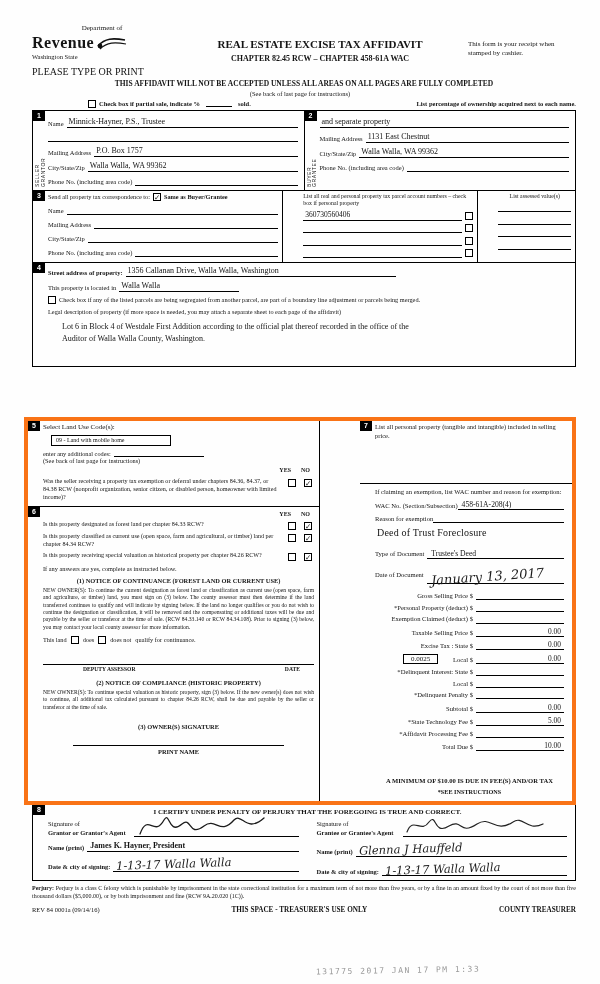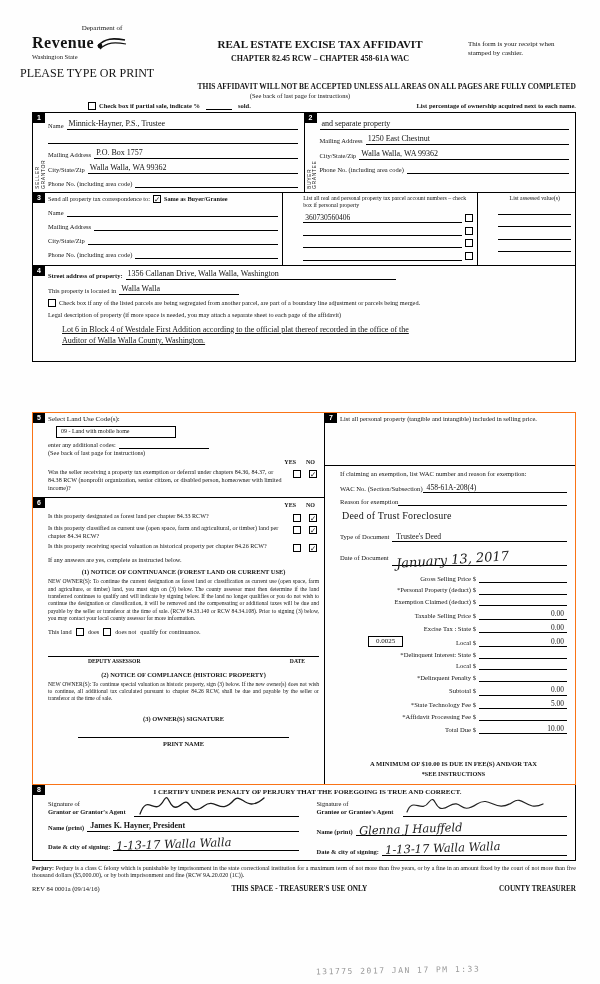--- a/index.html
+++ b/index.html
@@ -12,22 +12,22 @@
   
   .hdr { display:flex; margin: 24px 24px 0 32px; }
   .logo { width: 140px; }
   .logo .l1 { font-size: 7px; text-align: center; }
   .logo .l2 { font-size: 16px; font-weight: bold; letter-spacing: .5px; display:flex; align-items:center; gap:3px;}
   .logo .l3 { font-size: 6.5px; }
   .titleblock { flex: 1; text-align: center; padding-top: 14px; }
   .titleblock .t { font-size: 11px; font-weight: bold; }
   .titleblock .c { font-size: 8px; font-weight: bold; margin-top: 2px; }
   .receipt { width: 108px; font-size: 7px; padding-top: 16px; }
-  .tp { margin: 2px 24px 0 20px; font-size: 12px; }
-  .warn { text-align: right; font-weight: bold; font-size: 7.5px; margin: 1px 24px 0 32px; }
+  .tp { margin: 2px 24px 0 32px; font-size: 10px; }
+  .warn { text-align: center; font-weight: bold; font-size: 7.5px; margin: 1px 24px 0 32px; }
   .seeback { text-align: center; font-size: 6.5px; margin-top: 1px; }
   .partial { display:flex; align-items:center; margin: 2px 24px 1px 32px; font-size: 6.5px; font-weight: bold; }
   .partial .gap-line { display:inline-block; width: 26px; border-bottom: 1px solid #000; height: 7px; margin: 0 3px; }
   .partial .lead { margin-left: 56px; display:flex; align-items:center; gap:3px; }
   .partial .rightnote { margin-left: auto; }
   
   .cb { display:inline-block; width: 8px; height: 8px; border: 1px solid #000; line-height: 7px;
         text-align: center; font-size: 7.5px; vertical-align: middle; background:#fff; flex:none;
         font-family: "DejaVu Sans", sans-serif; }
   .numbox { position:absolute; top:0; left:0; width: 12px; height: 10px; background:#000; color:#fff;
@@ -48,24 +48,24 @@
   .sec3 { border-top: 1px solid #000; display: flex; position: relative; }
   .sec3col { padding: 2px 4px 4px 15px; }
   .sec3col.mid, .sec3col.right { border-left: 1px solid #000; padding-left: 20px; }
   .sec3 .hdrtxt { font-size: 5.8px; line-height: 1.2; }
   .parcelrow { display:flex; align-items:flex-end; margin-top: 3.5px; }
   .parcelrow .val { flex:1; border-bottom: 1px solid #000; min-height: 9px; font-size: 7.5px; padding: 0 2px; }
   .parcelrow .cb { margin-left: 3px; margin-bottom: 1px; }
   .sec4 { border-top: 1px solid #000; position: relative; padding: 3px 6px 6px 15px; }
   .sec4 .inline-cb { display:flex; align-items:center; gap: 3px; margin-top: 4px; font-size: 6.3px; }
   .legal { margin-top: 4px; font-size: 6.3px; }
-  .legaltext { margin: 5px 0 8px 14px; font-size: 8px; line-height: 1.45; text-decoration: underline; }
+  .legaltext { margin: 5px 0 16px 14px; font-size: 8px; line-height: 1.45; }
   
   .gap { height: 50px; }
-  .lowtable { border: 1px solid #f97316; margin: 0 24px 0 32px; display: flex; }
+  .lowtable { border: 4px solid #f97316; margin: 0 24px 0 24px; display: flex; gap: 40px; }
   .lcol { width: 292px; border-right: 1px solid #000; display:flex; flex-direction:column; }
   .rcol { flex: 1; display:flex; flex-direction:column; position: relative; padding: 2px 8px 6px 15px; }
   .sec5 { position: relative; padding: 2px 5px 4px 15px; border-bottom: 1px solid #000; }
   .sec6 { position: relative; padding: 2px 5px 6px 15px; flex: 1; }
   .codebox { display:inline-block; border: 1px solid #000; font-size: 6px; padding: 1px 4px;
              margin: 3px 0 0 8px; min-width: 120px; background:#fff; }
   .addl { display:flex; align-items:flex-end; margin-top: 3px; font-size: 6.3px; }
   .addl .val { width: 90px; border-bottom: 1px solid #000; min-height: 8px; margin-left: 3px; }
   .small { font-size: 6.3px; }
   .yesno-head { display:flex; justify-content:flex-end; gap: 10px; font-size: 6px; font-weight: bold;
@@ -195,21 +195,21 @@
         <div class="numbox">2</div>
         <div class="vlabels">
           <span>BUYER</span>
           <span>GRANTEE</span>
         </div>
         <div class="frow">
             <span class="val">and separate property</span>
           </div>
         <div class="frow">
             <span class="lbl">Mailing Address</span>
-          <span class="val">1250 East Chestnut</span>
+          <span class="val">1131 East Chestnut</span>
           </div>
         <div class="frow">
             <span class="lbl">City/State/Zip</span>
           <span class="val">Walla Walla, WA  99362</span>
           </div>
         <div class="frow">
             <span class="lbl">Phone No. (including area code)</span>
           <span class="val"></span>
           </div>
       </div>

